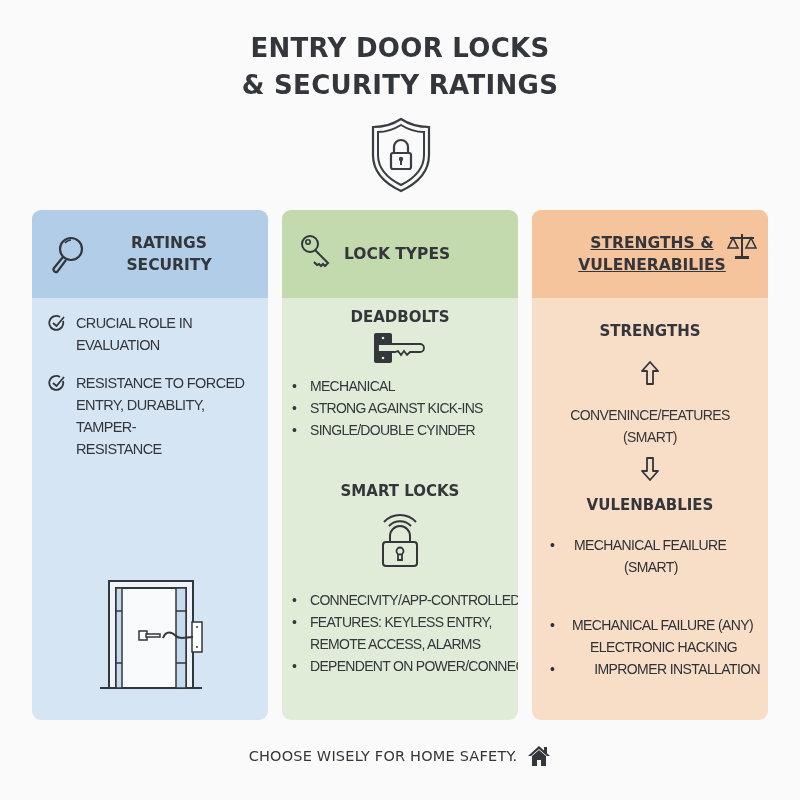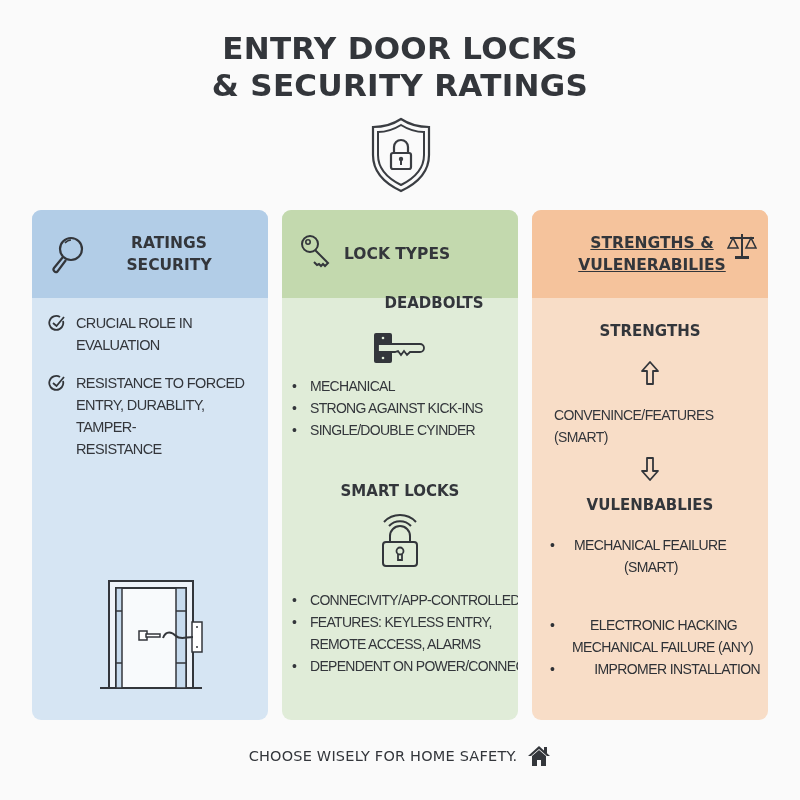--- a/index.html
+++ b/index.html
@@ -2,21 +2,21 @@
 <html><head>
   <meta charset="utf-8">
   <style>
     * { box-sizing: border-box; margin: 0; padding: 0; }
     html, body { width: 800px; height: 800px; background: #fafafa; overflow: hidden; }
     body { font-family: "Liberation Sans", sans-serif; color: #2e3136; position: relative; }
 
     .title {
       position: absolute; left: 0; top: 30px; width: 800px;
       text-align: center; font-family: "DejaVu Sans", sans-serif;
-      font-weight: bold; font-size: 31px; line-height: 37px; color: #33363b;
+      font-weight: bold; font-size: 26px; line-height: 37px; color: #33363b;
       letter-spacing: 0.3px;
     }
     .shield { position: absolute; left: 370px; top: 117px; width: 62px; height: 76px; }
 
     .panel {
       position: absolute; top: 210px; width: 236px; height: 510px;
       border-radius: 9px; overflow: hidden;
     }
     .panel-head {
       height: 88px; display: flex; align-items: center; position: relative;
@@ -46,21 +46,21 @@
       position: absolute; width: 100%; text-align: center;
       font-family: "DejaVu Sans", sans-serif; font-weight: bold; font-size: 15px; color: #33363b;
     }
     .bullets { position: absolute; list-style: none; }
     .bullets li { position: relative; padding-left: 22px; font-size: 14px; line-height: 22px; letter-spacing: -0.7px; color: #33363b; white-space: nowrap; }
     .bullets li::before { content: "•"; position: absolute; left: 4px; top: 0; }
 
     
     .p3 .htext { position: absolute; left: 30px; width: 180px; text-align: center; top: 22px; text-decoration: underline; }
     .p3 .hicon { position: absolute; left: 195px; top: 22px; }
-    .center-txt { position: absolute; width: 100%; text-align: left; font-size: 14px; line-height: 22px; letter-spacing: -0.6px; color: #33363b; margin-left: 22px; }
+    .center-txt { position: absolute; width: 100%; text-align: center; font-size: 14px; line-height: 22px; letter-spacing: -0.6px; color: #33363b; }
     .arrow { position: absolute; left: 108px; }
 
     .footer {
       position: absolute; top: 745px; left: 0; width: 800px; text-align: left;
       font-family: "DejaVu Sans", sans-serif; font-size: 14.5px; color: #33363b; letter-spacing: 0.2px;
       display: flex; justify-content: center; align-items: center; gap: 10px;
     }
   </style>
 </head>
 <body>
@@ -136,21 +136,21 @@
 <section class="panel p2">
   <div class="panel-head">
     <svg class="hicon" width="34" height="40" viewBox="0 0 34 40">
       <circle cx="10" cy="12" r="8" fill="none" stroke="#33363b" stroke-width="2"></circle>
       <circle cx="8" cy="10" r="2.2" fill="none" stroke="#33363b" stroke-width="1.6"></circle>
       <path d="M15 18 L28 31 L25 34 L23 32 L21 34 L19 32 L17 33 L14 30 M17 20 L27 30" fill="none" stroke="#33363b" stroke-width="2"></path>
     </svg>
     <div class="htext">LOCK TYPES</div>
   </div>
 
-  <div class="sub-title" style="top:84px;margin-left:34px;">DEADBOLTS</div>
+  <div class="sub-title" style="top:98px;">DEADBOLTS</div>
   <svg style="position:absolute; left:92px; top:122px;" width="52" height="32" viewBox="0 0 52 32">
     <rect x="0" y="1" width="18" height="30" rx="2" fill="#33363b"></rect>
     <circle cx="9" cy="6" r="1.3" fill="#e0ecd8"></circle>
       <circle cx="9" cy="26" r="1.3" fill="#e0ecd8"></circle>
     <path d="M4 12 L46 12 A4 4 0 0 1 46 20 L36 20 L33 23 L30 19 L27 23 L24 19 L21 20 L4 20 Z" fill="#e0ecd8" stroke="#33363b" stroke-width="1.8"></path>
   </svg>
   <ul class="bullets" style="left:6px; top:165px;">
     <li>MECHANICAL</li>
     <li>STRONG AGAINST KICK-INS</li>
     <li>SINGLE/DOUBLE CYINDER</li>
@@ -202,22 +202,22 @@
   <div class="sub-title" style="top:286px;">VULENBABLIES</div>
 
   <div style="position:absolute; left:18px; top:324px; width:210px;">
     <div class="vitem" style="position:relative; font-size:14px; line-height:22px; letter-spacing:-0.6px;">
       <span style="position:absolute; left:0;">•</span>
       <div style="padding-left:24px;">MECHANICAL FEAILURE</div>
       <div style="padding-left:74px;">(SMART)</div>
     </div>
     <div class="vitem" style="position:relative; margin-top:36px; font-size:14px; line-height:22px; letter-spacing:-0.6px;">
       <span style="position:absolute; left:0;">•</span>
+      <div style="padding-left:22px;">MECHANICAL FAILURE (ANY)</div>
       <div style="padding-left:40px;">ELECTRONIC HACKING</div>
-      <div style="padding-left:22px;">MECHANICAL FAILURE (ANY)</div>
     </div>
     <div class="vitem" style="position:relative; font-size:14px; line-height:22px; letter-spacing:-0.6px;">
       <span style="position:absolute; left:0;">•</span>
       <div style="padding-left:20px;text-align:right;">IMPROMER INSTALLATION</div>
     </div>
   </div>
 </section>
 
 <div class="footer">
   <span>CHOOSE WISELY FOR HOME SAFETY.</span>

